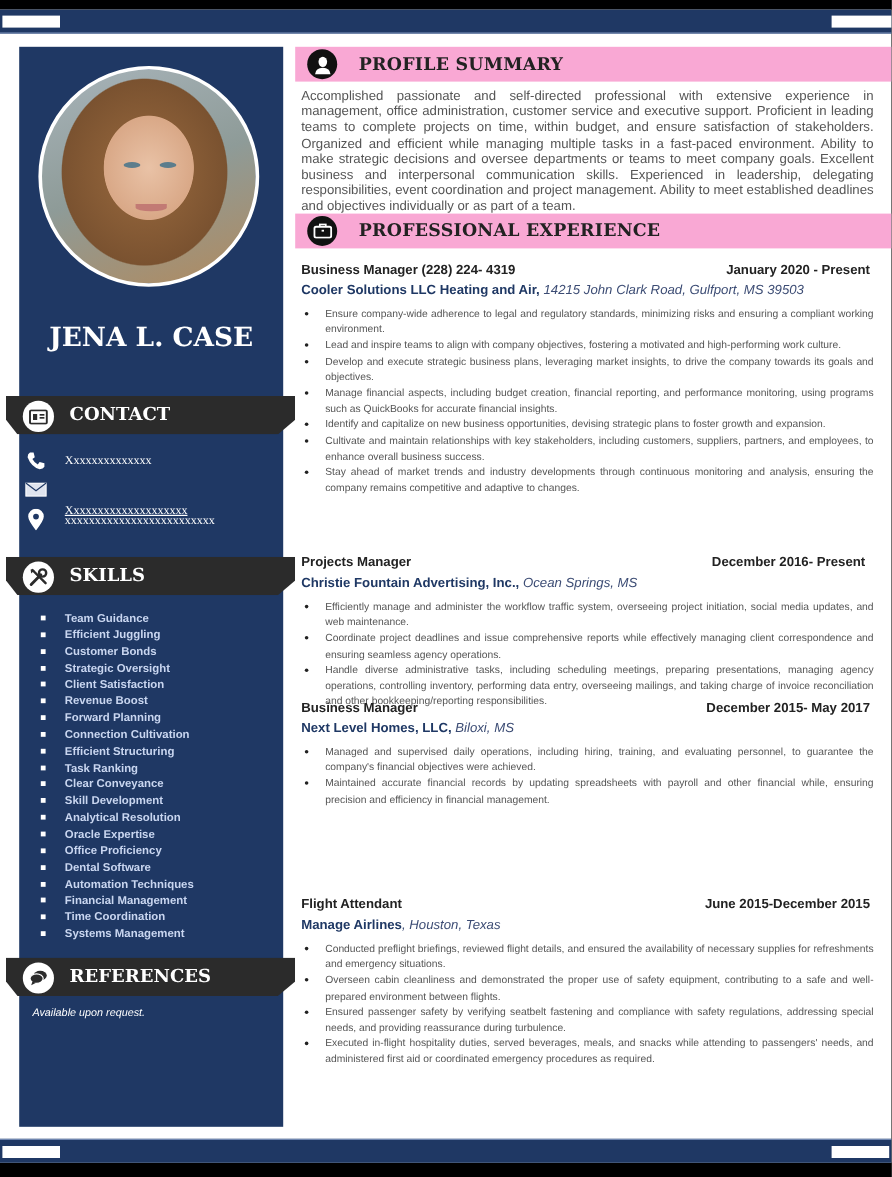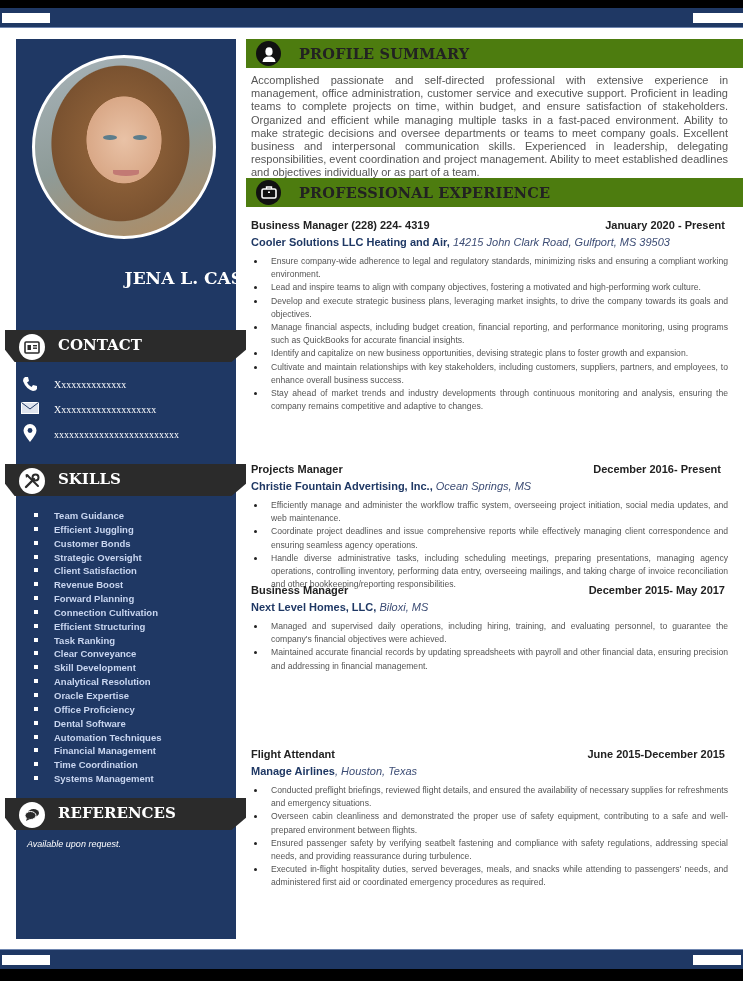--- a/index.html
+++ b/index.html
@@ -9,33 +9,33 @@
   .top-bar { position: absolute; left: 0; top: 8px; width: 743px; height: 20px; background: #1f3864; border-bottom: 1px solid #6f86b0; }
   .bot-bar { position: absolute; left: 0; top: 949px; width: 743px; height: 20px; background: #1f3864; border-top: 1px solid #6f86b0; }
   .bar-tab { position: absolute; top: 5px; height: 10px; width: 48px; background: #fff; }
   .sidebar { position: absolute; left: 16px; top: 39px; width: 220px; height: 900px; background: #1f3864; }
   .photo { position: absolute; left: 32px; top: 55px; width: 184px; height: 184px; border-radius: 50%; border: 3px solid #fff; overflow: hidden;
            background: radial-gradient(ellipse 38% 44% at 50% 46%, #e9c2a6 0%, #d9a887 55%, transparent 56%),
                        radial-gradient(ellipse 55% 62% at 48% 48%, #9a6a3e 0%, #7a5230 70%, transparent 71%),
                        linear-gradient(160deg, #a8b4ba 0%, #8e9b98 50%, #b18a5e 100%); }
   .photo .eye { position:absolute; top:43%; width:14px; height:5px; background:#5c7d8c; border-radius:50%; }
   .photo .mouth { position:absolute; top:63%; left:44%; width:26px; height:6px; background:#c27a74; border-radius:0 0 50% 50%; }
-  .name { position: absolute; left: 16px; top: 268px; width: 220px; text-align: right; color: #fff; font-family: "DejaVu Serif", serif; font-weight: bold; font-size: 17px; letter-spacing: 0px; margin-left: 20px; }
+  .name { position: absolute; left: 16px; top: 268px; width: 220px; text-align: center; color: #fff; font-family: "DejaVu Serif", serif; font-weight: bold; font-size: 22px; letter-spacing: 0px; }
   .ribbon { position: absolute; left: 5px; width: 241px; height: 32px; background: #2b2b2b;
             clip-path: polygon(0 0, 100% 0, 100% 62%, 94% 100%, 4% 100%, 0 62%); }
   .ribbon .r-icon { position: absolute; left: 14px; top: 4px; width: 26px; height: 26px; border-radius: 50%; background: #fff; display:flex; align-items:center; justify-content:center; }
   .ribbon .r-label { position: absolute; left: 53px; top: 6px; color: #fff; font-family: "DejaVu Serif", serif; font-weight: bold; font-size: 15px; }
   .contact-row { position: absolute; left: 20px; display: flex; align-items: center; }
   .contact-row .c-icon { width: 20px; height: 16px; display:flex; align-items:center; justify-content:center; }
   .contact-row .c-text { position: absolute; left: 34px; color: #fff; font-family: "Liberation Serif", serif; font-size: 10px; white-space: nowrap; }
   .skills { position: absolute; left: 32px; top: 509px; list-style: none; }
   .skills li { position: relative; height: 13.85px; padding-left: 22px; color: #c9d6f0; font-size: 9.5px; font-weight: bold; line-height: 13px; white-space: nowrap; }
   .skills li::before { content: ""; position: absolute; left: 2px; top: 4px; width: 4px; height: 4px; background: #fff; }
   .refs-text { position: absolute; left: 27px; top: 839px; color: #fff; font-size: 9px; font-style: italic; }
-  .sec-head { position: absolute; left: 246px; width: 497px; height: 29px; background: #4d7c0f; }
+  .sec-head { position: absolute; left: 246px; width: 497px; height: 29px; background: #f9a8d4; }
   .sec-head .h-icon { position: absolute; left: 10px; top: 2px; width: 25px; height: 25px; border-radius: 50%; background: #111; display:flex; align-items:center; justify-content:center; }
   .sec-head .h-label { position: absolute; left: 53px; top: 6px; font-family: "DejaVu Serif", serif; font-weight: bold; font-size: 14.5px; color: #222; letter-spacing: 0.2px; }
   .summary { position: absolute; left: 251px; top: 74px; width: 477px; font-size: 11px; line-height: 13.2px; color: #555; text-align: justify; }
   .job { position: absolute; left: 251px; width: 477px; }
   .job .row1 { display: flex; justify-content: space-between; font-weight: bold; font-size: 11px; color: #222; height: 17px; }
   .job .row1 .date { padding-right: 3px; }
   .job .row2 { font-size: 11px; font-weight: bold; color: #1f3864; height: 19px; }
   .job .row2 .loc { font-weight: normal; font-style: italic; color: #3c4c74; }
   .job ul { list-style: none; margin-top: 0; }
   .job li { position: relative; padding-left: 20px; font-size: 8.6px; line-height: 13.2px; color: #555; text-align: justify; }
@@ -81,21 +81,21 @@
   </span>
   <span class="c-text" style="top:3px;">Xxxxxxxxxxxxxx</span>
 </div>
 <div class="contact-row" style="top:400px;">
   <span class="c-icon">
     <svg width="18" height="12" viewBox="0 0 18 12">
         <rect x="0.5" y="0.5" width="17" height="11" fill="#dfe4ee" stroke="#fff"></rect>
         <path d="M0.5 0.5 L9 7 L17.5 0.5" fill="none" stroke="#1f3864" stroke-width="1"></path>
       </svg>
   </span>
-  <span class="c-text" style="top:4px;">Xxxxxxxxxxxxxxxxxxxx</span>
+  <span class="c-text" style="top:20px;text-decoration:underline;">Xxxxxxxxxxxxxxxxxxxx</span>
 </div>
 <div class="contact-row" style="top:425px;text-decoration:underline;">
   <span class="c-icon">
     <svg width="14" height="18" viewBox="0 0 14 18">
         <path d="M7 0 A6.5 6.5 0 0 1 13.5 6.5 Q13.5 10 7 18 Q0.5 10 0.5 6.5 A6.5 6.5 0 0 1 7 0 Z" fill="#fff"></path>
         <circle cx="7" cy="6.5" r="2.4" fill="#1f3864"></circle>
       </svg>
   </span>
   <span class="c-text" style="top:4px;">xxxxxxxxxxxxxxxxxxxxxxxxx</span>
 </div>
@@ -200,21 +200,21 @@
 </div>
 
 <div class="job" style="top:584px;">
   <div class="row1">
       <span>Business Manager</span>
       <span class="date">December 2015- May 2017</span>
     </div>
   <div class="row2"><span>Next Level Homes, LLC,</span><span class="loc"> Biloxi, MS</span></div>
   <ul>
     <li>Managed and supervised daily operations, including hiring, training, and evaluating personnel, to guarantee the company's financial objectives were achieved.</li>
-    <li>Maintained accurate financial records by updating spreadsheets with payroll and other financial data, ensuring precision and addressing in financial management.</li>
+    <li>Maintained accurate financial records by updating spreadsheets with payroll and other financial while, ensuring precision and efficiency in financial management.</li>
   </ul>
 </div>
 
 <div class="job" style="top:748px;">
   <div class="row1">
       <span>Flight Attendant</span>
       <span class="date">June 2015-December 2015</span>
     </div>
   <div class="row2"><span>Manage Airlines</span><span class="loc">, Houston, Texas</span></div>
   <ul>

